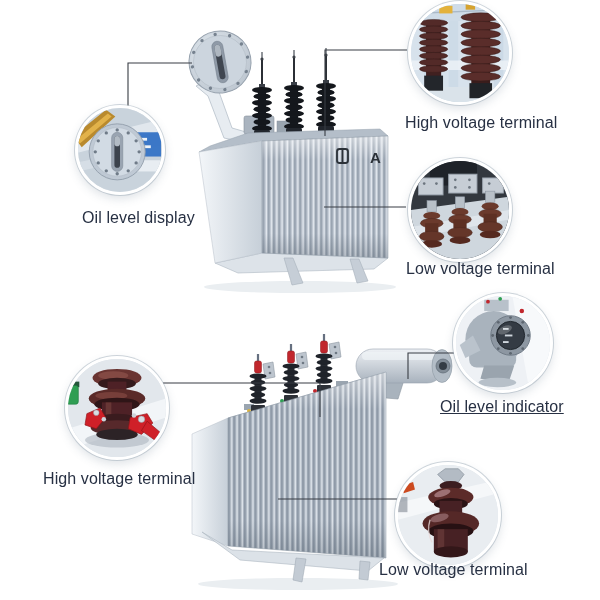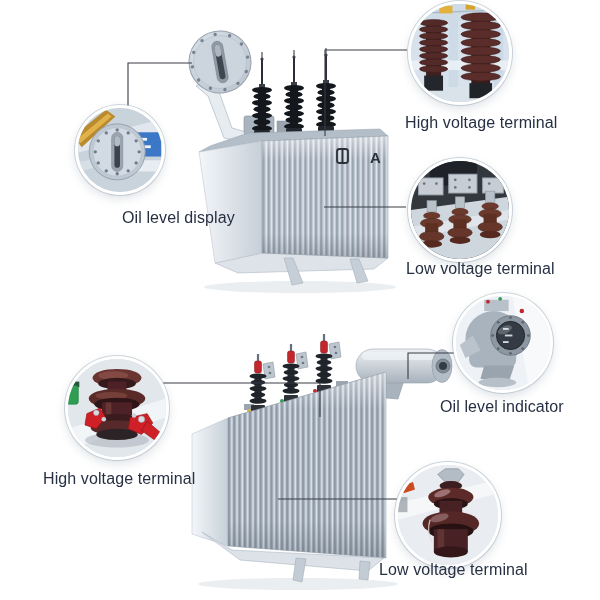--- a/index.html
+++ b/index.html
@@ -379,20 +379,20 @@
         <ellipse cx="44" cy="56" rx="10" ry="4" fill="#a57a7e" opacity=".65" transform="rotate(-15 44 56)"></ellipse>
         <ellipse cx="56" cy="70" rx="24" ry="8" fill="#271113"></ellipse>
         <rect x="38" y="68" width="36" height="24" fill="#472124"></rect>
         <rect x="42" y="68" width="7" height="24" fill="#7a4843" opacity=".5"></rect>
         <ellipse cx="56" cy="92" rx="18" ry="6" fill="#331719"></ellipse>
         <path d="M34,58 Q30,70 36,82" fill="none" stroke="#e8d9da" stroke-width="1.4" opacity=".8"></path>
       </g>
     </svg>
   </div>
 
-  <div class="label" style="left:82px;top:209px;margin-left:40px;">Oil level display</div>
+  <div class="label" style="left:82px;top:209px;">Oil level display</div>
   <div class="label" style="left:405px;top:114px;">High voltage terminal</div>
   <div class="label" style="left:406px;top:260px;">Low voltage terminal</div>
   <div class="label" style="left:43px;top:470px;">High voltage terminal</div>
-  <div class="label" style="left:440px;top:398px;">Oil level indicator</div>
+  <div class="label" style="left:440px;top:398px;text-decoration:underline;">Oil level indicator</div>
   <div class="label" style="left:379px;top:561px;">Low voltage terminal</div>
 
 </div>
 
 </body></html>

